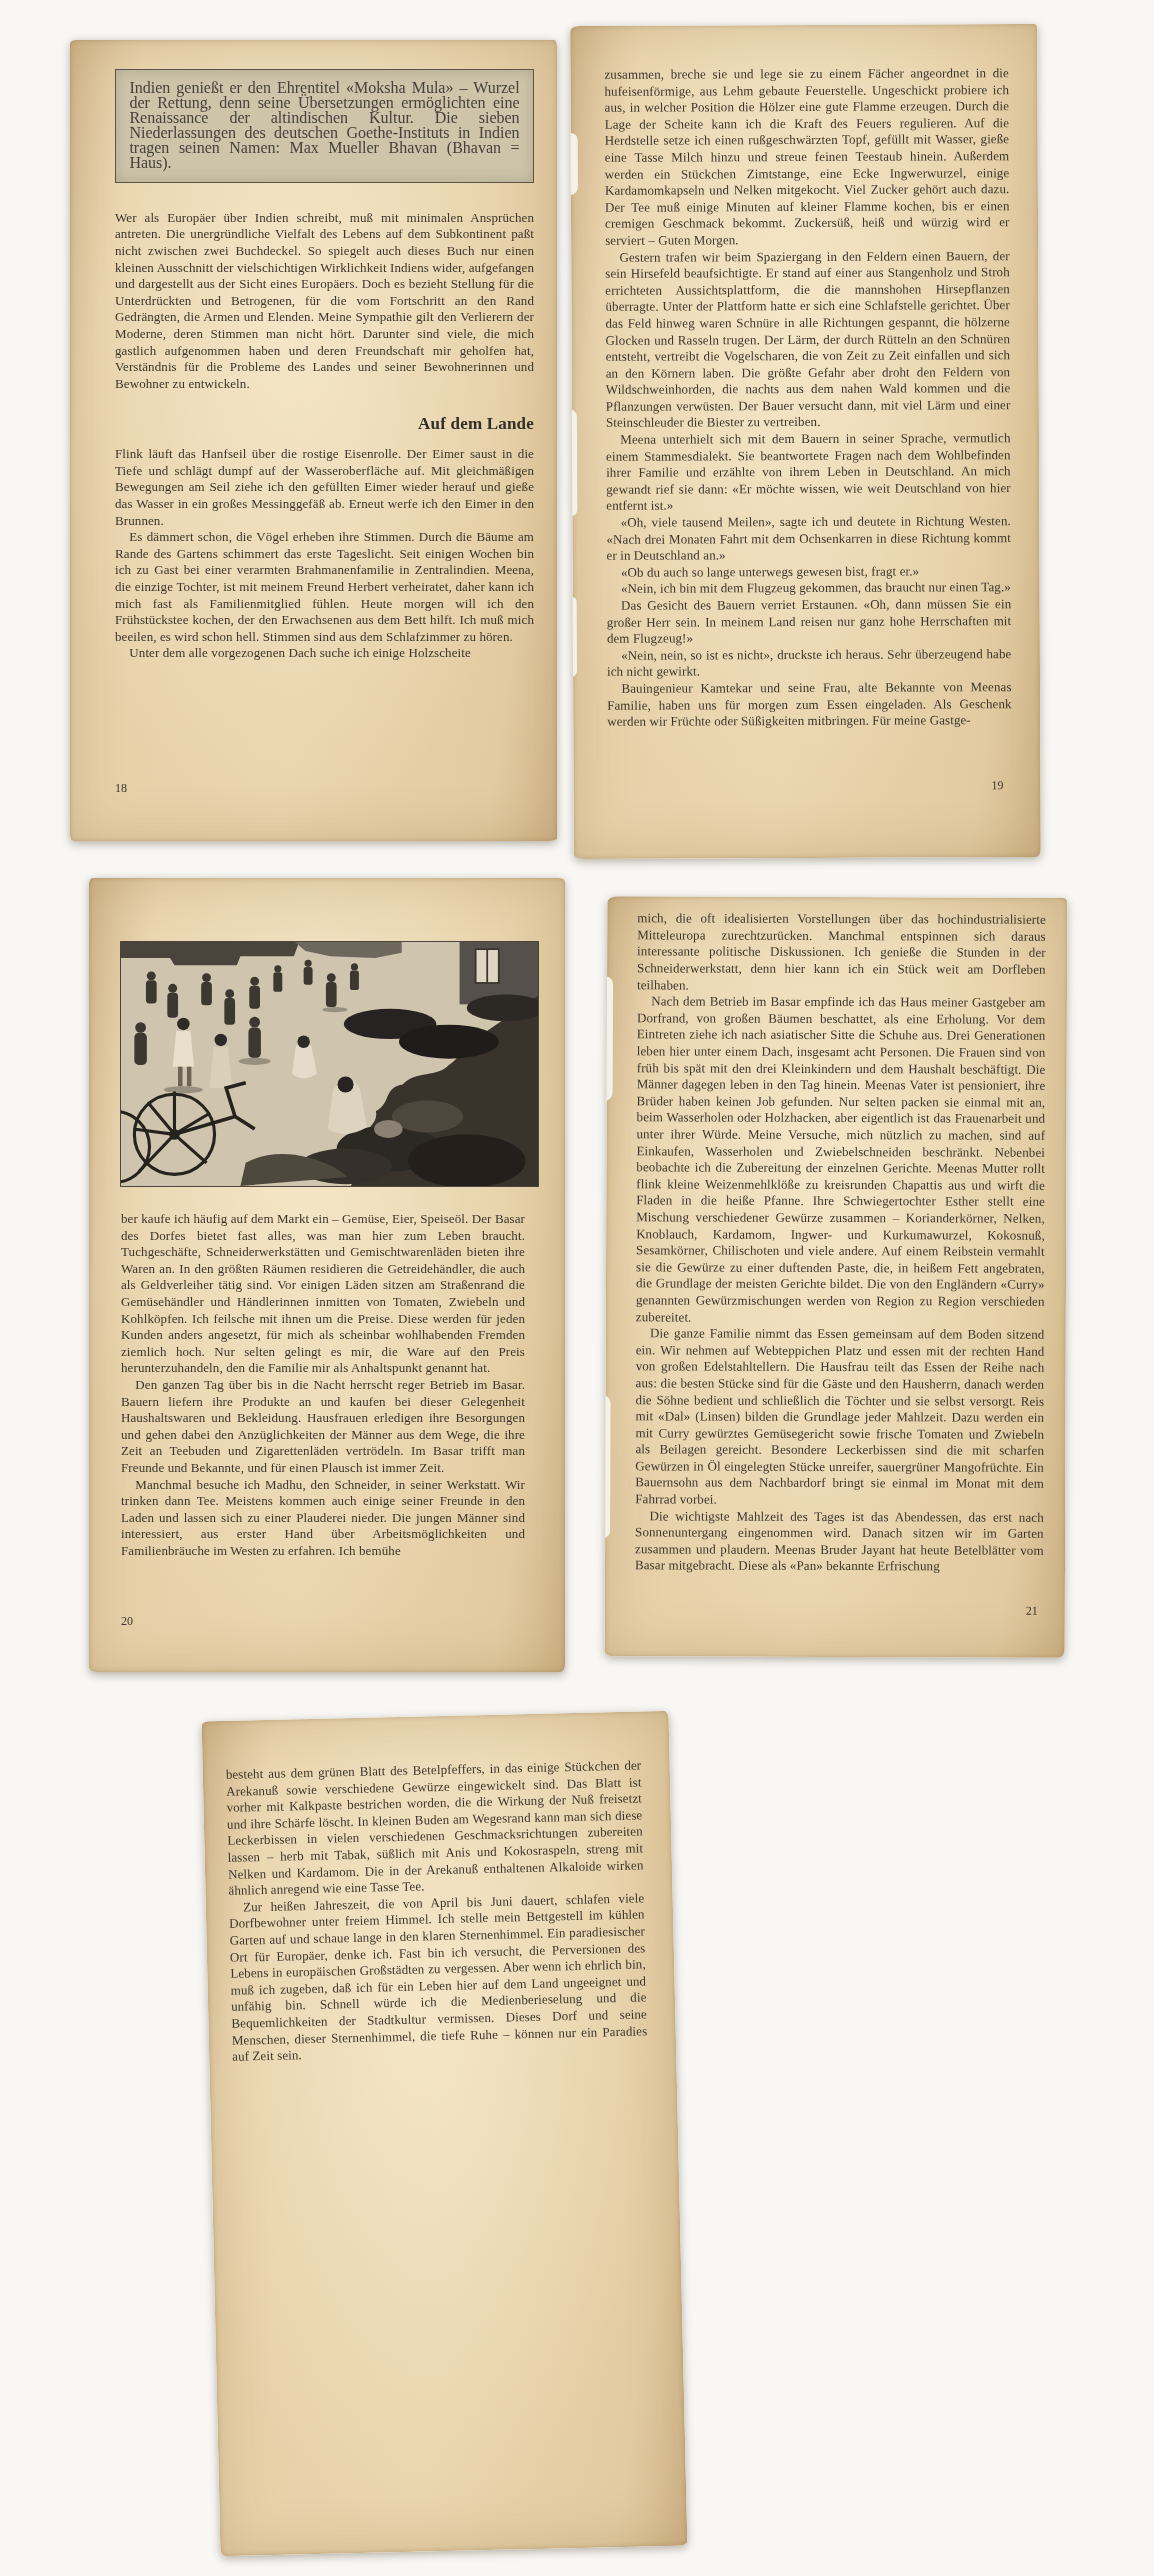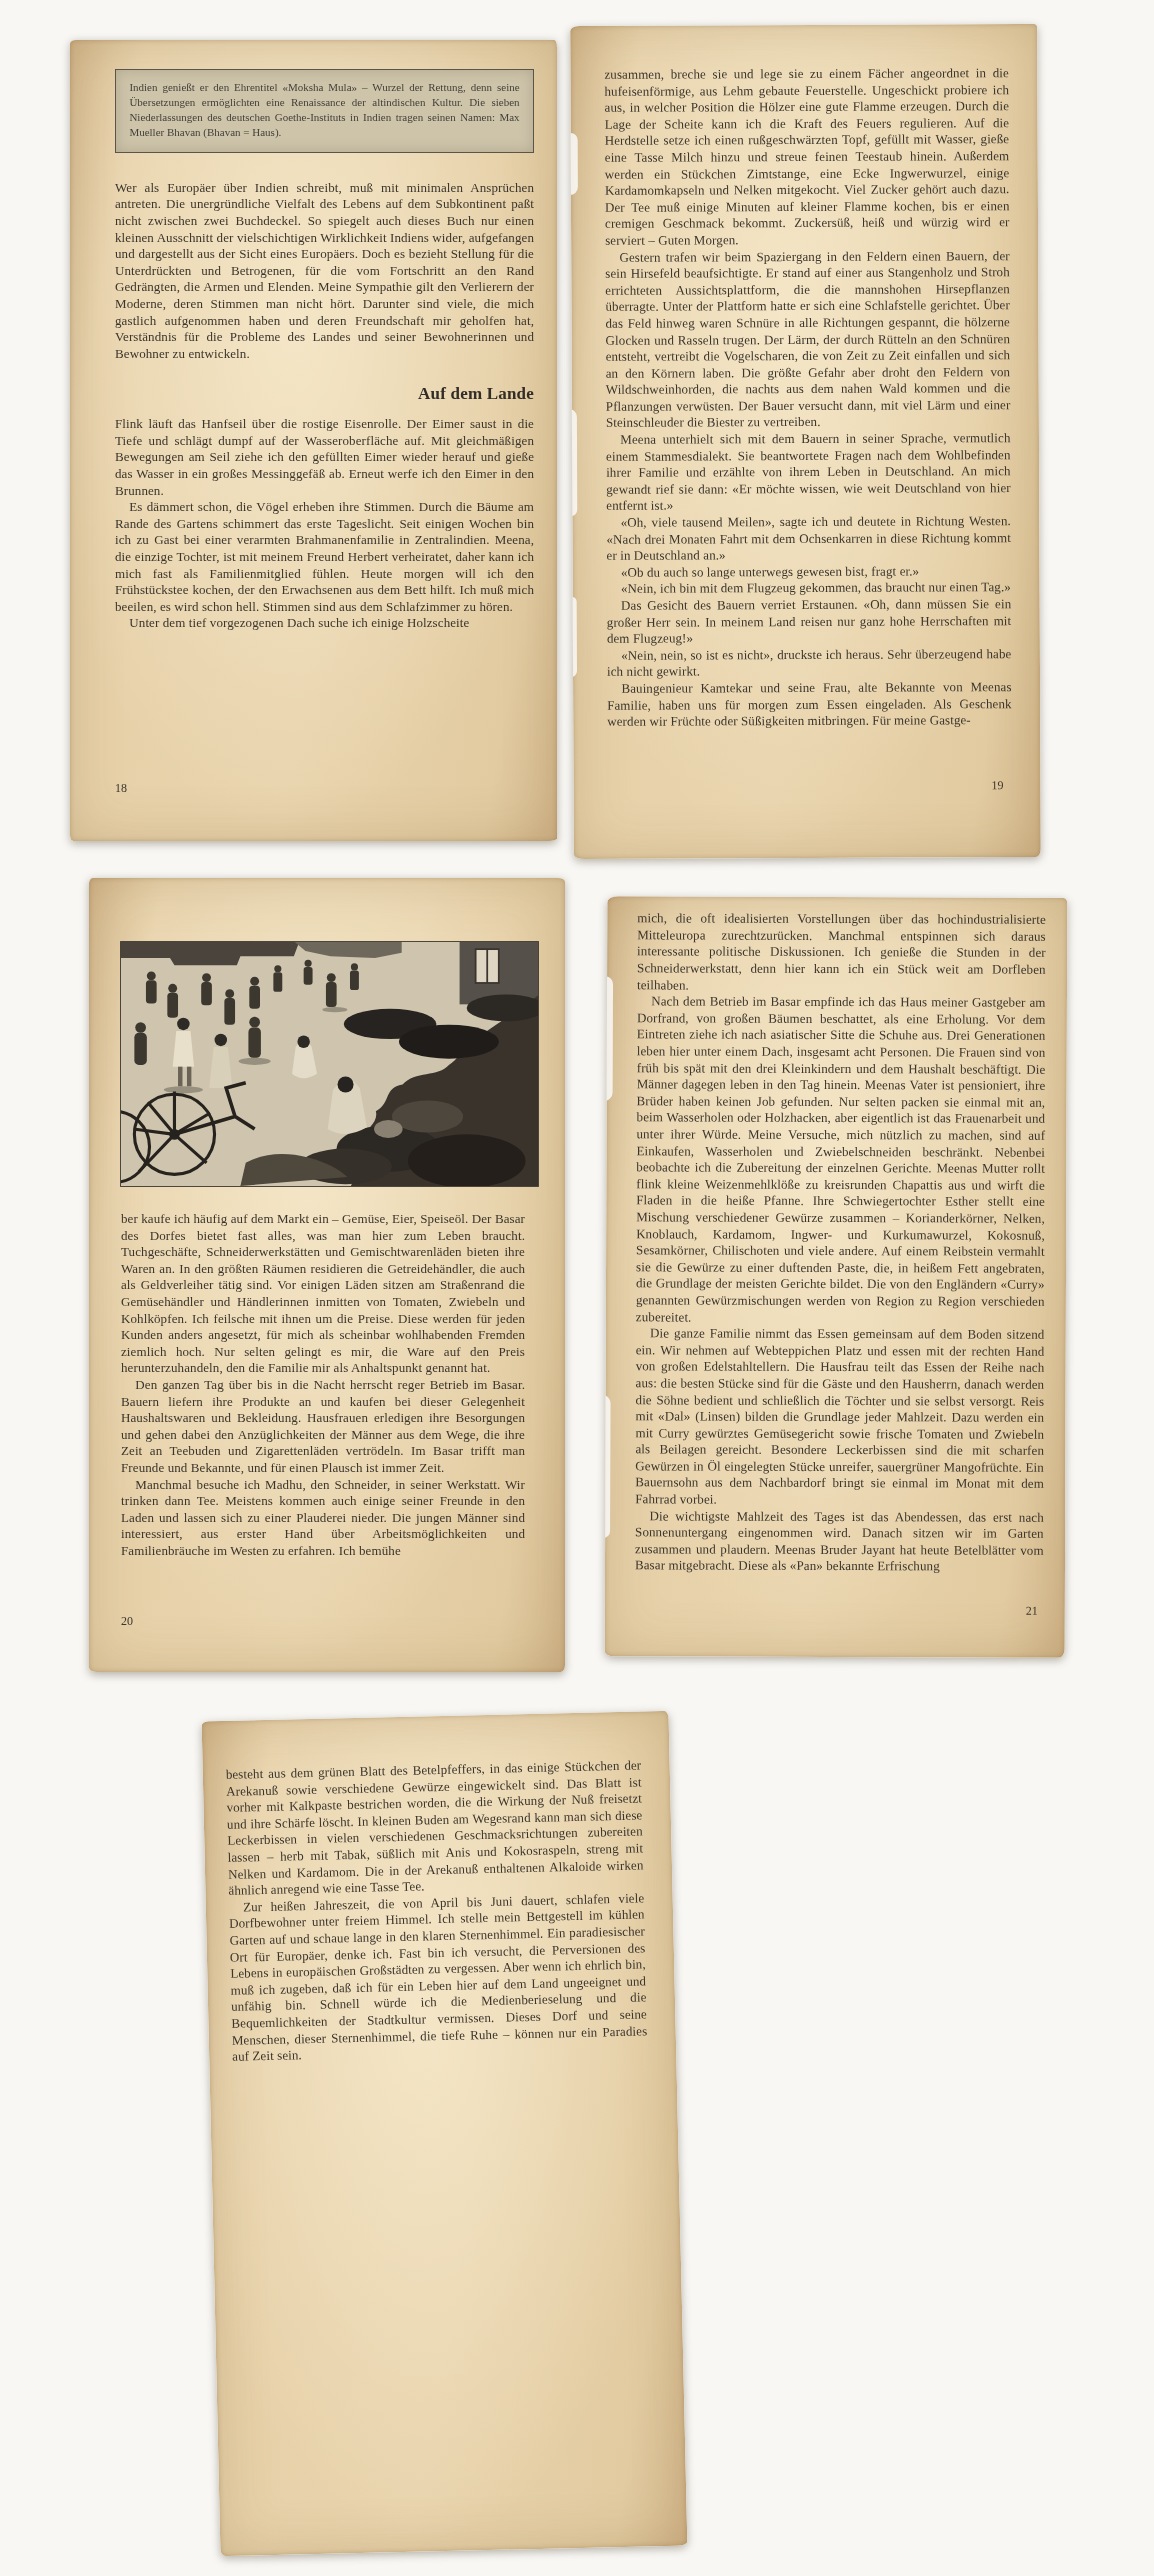--- a/index.html
+++ b/index.html
@@ -43,21 +43,21 @@
     text-align: justify;
     margin: 0;
     letter-spacing: 0.1px;
   }
   .bodytext + .bodytext.indent { text-indent: 14.3px; }
 
   .intro-box {
     background: #cdc4aa;
     border: 1.8px solid #5a554b;
     padding: 10.7px 13.4px 11.6px 13.4px;
-    font-size: 11px;
+    font-size: 16px;
     line-height: 15px;
     text-align: justify;
     color: #46413a;
     margin-bottom: 27px;
     box-shadow: inset 0 0 12.5px rgba(90,80,55,0.25);
   }
 
   .section-heading {
     font-size: 17px;
     font-weight: bold;
@@ -96,21 +96,21 @@
 
 <div class="canvas">
 
   <div class="page p18">
     <div class="inner">
       <div class="intro-box">Indien genießt er den Ehrentitel «Moksha Mula» – Wurzel der Rettung, denn seine Übersetzungen ermöglichten eine Renaissance der altindischen Kultur. Die sieben Niederlassungen des deutschen Goethe-Instituts in Indien tragen seinen Namen: Max Mueller Bhavan (Bhavan = Haus).</div>
       <p class="bodytext">Wer als Europäer über Indien schreibt, muß mit minimalen Ansprüchen antreten. Die unergründliche Vielfalt des Lebens auf dem Subkontinent paßt nicht zwischen zwei Buchdeckel. So spiegelt auch dieses Buch nur einen kleinen Ausschnitt der vielschichtigen Wirklichkeit Indiens wider, aufgefangen und dargestellt aus der Sicht eines Europäers. Doch es bezieht Stellung für die Unterdrückten und Betrogenen, für die vom Fortschritt an den Rand Gedrängten, die Armen und Elenden. Meine Sympathie gilt den Verlierern der Moderne, deren Stimmen man nicht hört. Darunter sind viele, die mich gastlich aufgenommen haben und deren Freundschaft mir geholfen hat, Verständnis für die Probleme des Landes und seiner Bewohnerinnen und Bewohner zu entwickeln.</p>
       <h2 class="section-heading">Auf dem Lande</h2>
       <p class="bodytext">Flink läuft das Hanfseil über die rostige Eisenrolle. Der Eimer saust in die Tiefe und schlägt dumpf auf der Wasseroberfläche auf. Mit gleichmäßigen Bewegungen am Seil ziehe ich den gefüllten Eimer wieder herauf und gieße das Wasser in ein großes Messinggefäß ab. Erneut werfe ich den Eimer in den Brunnen.</p>
       <p class="bodytext indent">Es dämmert schon, die Vögel erheben ihre Stimmen. Durch die Bäume am Rande des Gartens schimmert das erste Tageslicht. Seit einigen Wochen bin ich zu Gast bei einer verarmten Brahmanenfamilie in Zentralindien. Meena, die einzige Tochter, ist mit meinem Freund Herbert verheiratet, daher kann ich mich fast als Familienmitglied fühlen. Heute morgen will ich den Frühstückstee kochen, der den Erwachsenen aus dem Bett hilft. Ich muß mich beeilen, es wird schon hell. Stimmen sind aus dem Schlafzimmer zu hören.</p>
-      <p class="bodytext indent">Unter dem tief vorgezogenen Dach suche ich einige Holzscheite</p>
+      <p class="bodytext indent">Unter dem alle vorgezogenen Dach suche ich einige Holzscheite</p>
     </div>
     <span class="page-number pn-left">18</span>
   </div>
 
   <div class="page p19">
     <div class="tear" style="left:-1.8px; top:107px; width:9px; height:62px; border-radius:0 7.1px 8px 0;"></div>
     <div class="tear" style="left:-2.7px; top:383px; width:8px; height:107px; border-radius:0 9px 7.1px 0;"></div>
     <div class="tear" style="left:-1.8px; top:571px; width:6.2px; height:80px; border-radius:0 6.2px 8px 0;"></div>
     <div class="inner">
       <p class="bodytext">zusammen, breche sie und lege sie zu einem Fächer angeordnet in die hufeisenförmige, aus Lehm gebaute Feuerstelle. Ungeschickt probiere ich aus, in welcher Position die Hölzer eine gute Flamme erzeugen. Durch die Lage der Scheite kann ich die Kraft des Feuers regulieren. Auf die Herdstelle setze ich einen rußgeschwärzten Topf, gefüllt mit Wasser, gieße eine Tasse Milch hinzu und streue feinen Teestaub hinein. Außerdem werden ein Stückchen Zimtstange, eine Ecke Ingwerwurzel, einige Kardamomkapseln und Nelken mitgekocht. Viel Zucker gehört auch dazu. Der Tee muß einige Minuten auf kleiner Flamme kochen, bis er einen cremigen Geschmack bekommt. Zuckersüß, heiß und würzig wird er serviert – Guten Morgen.</p>

